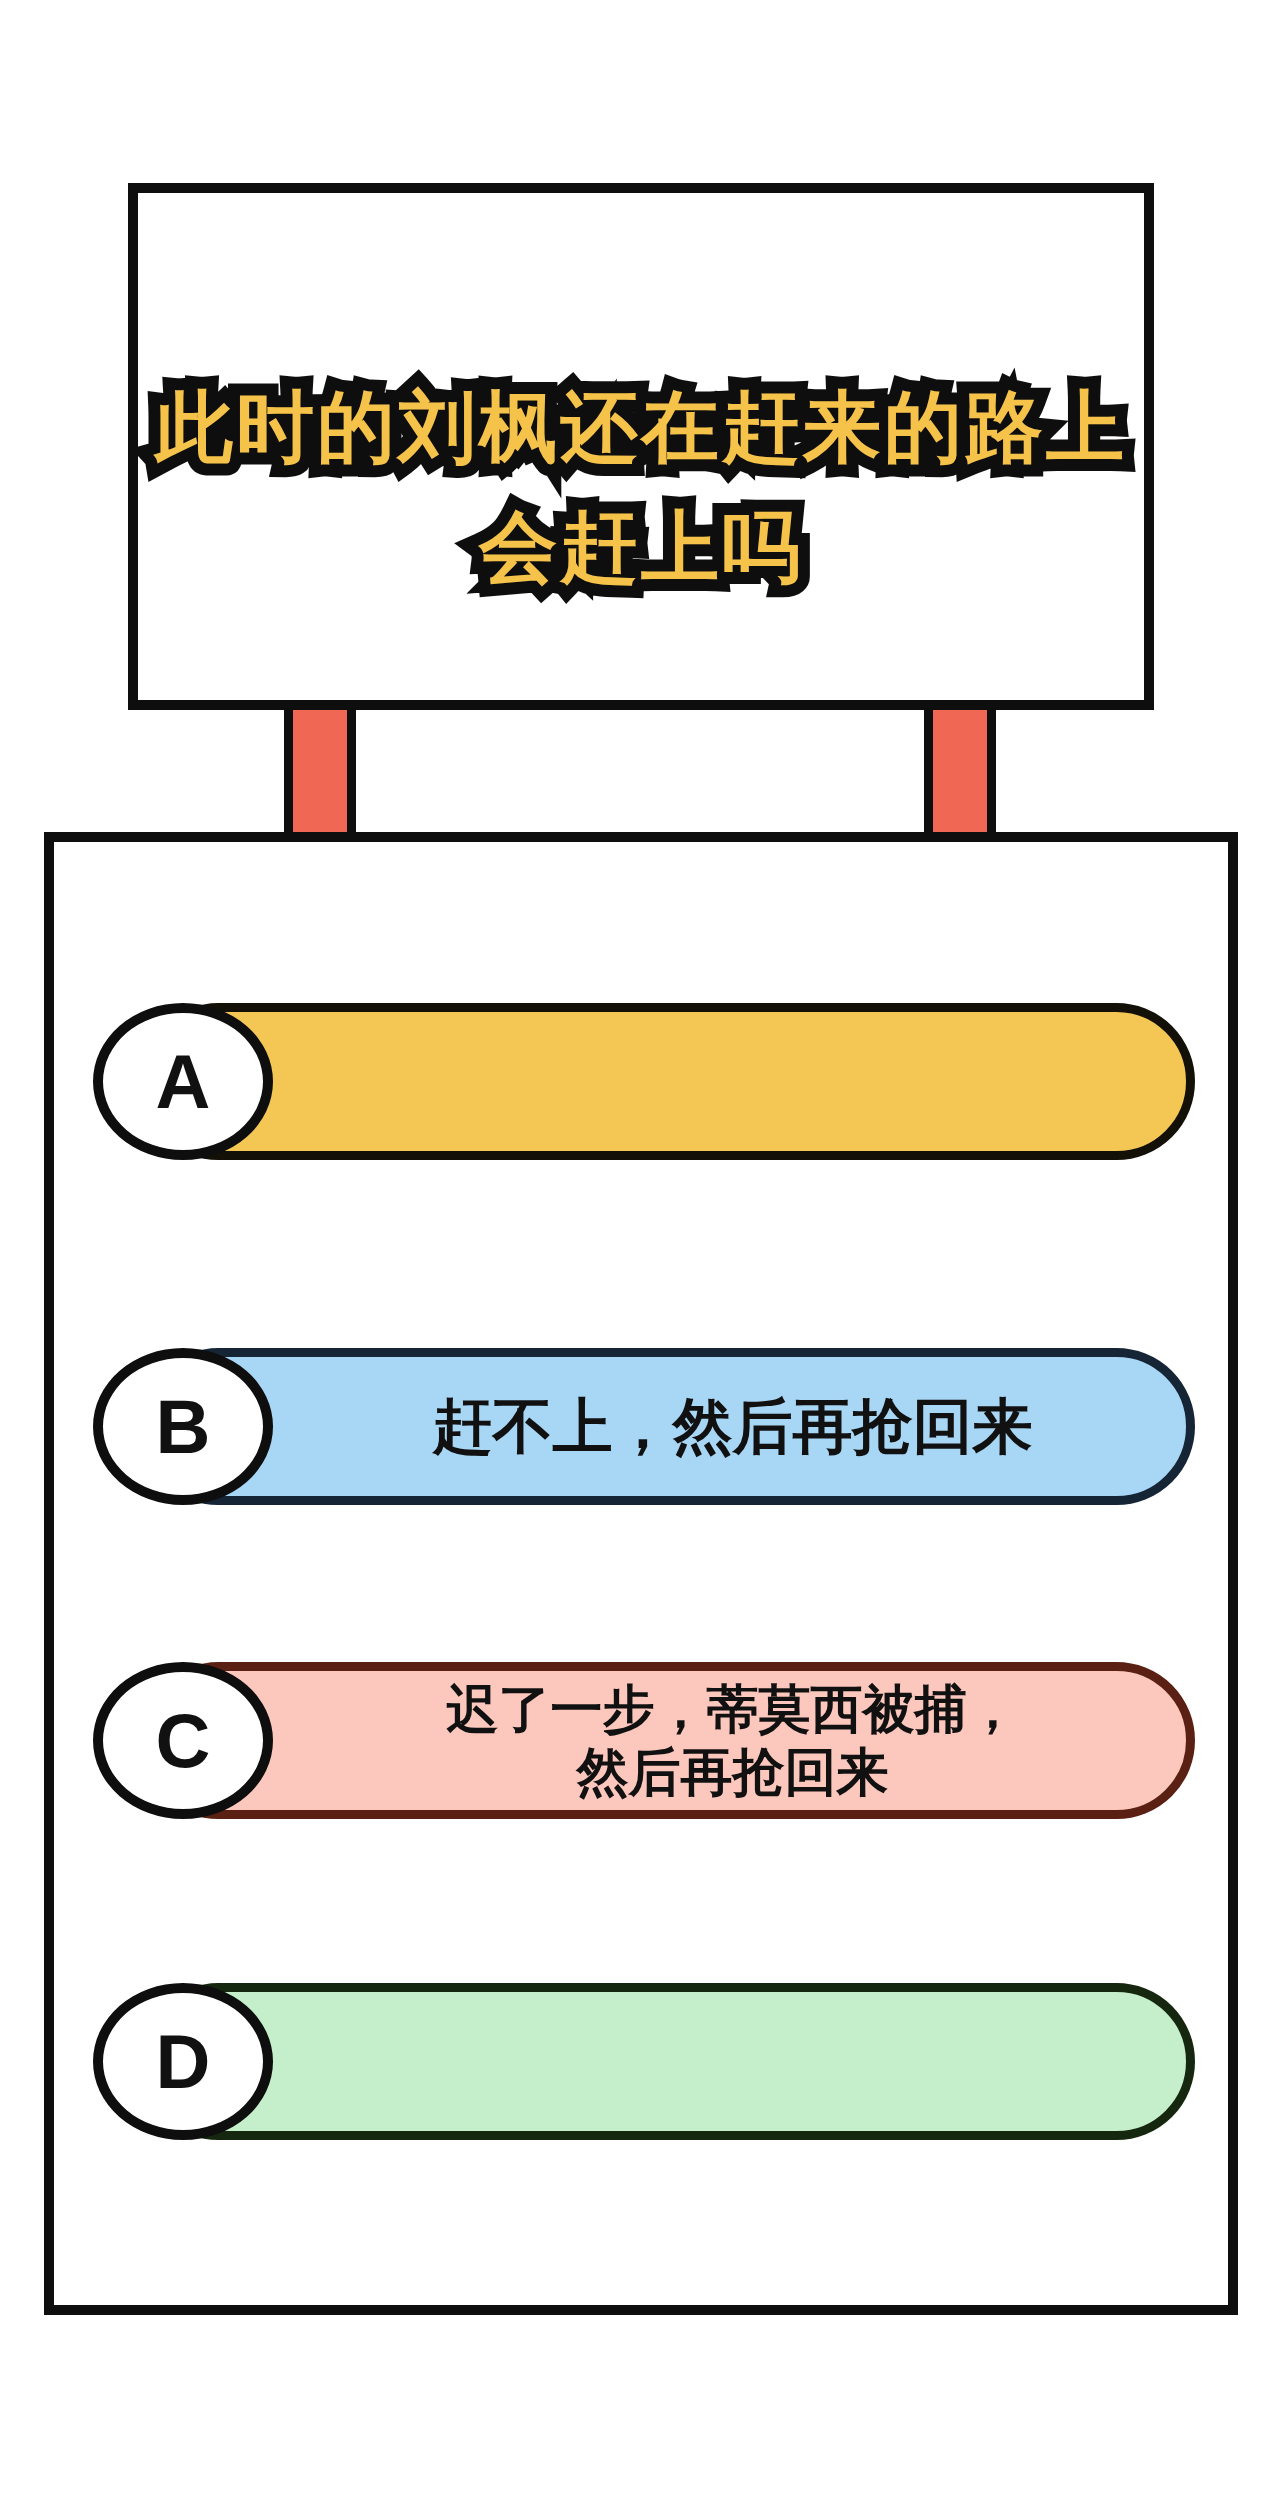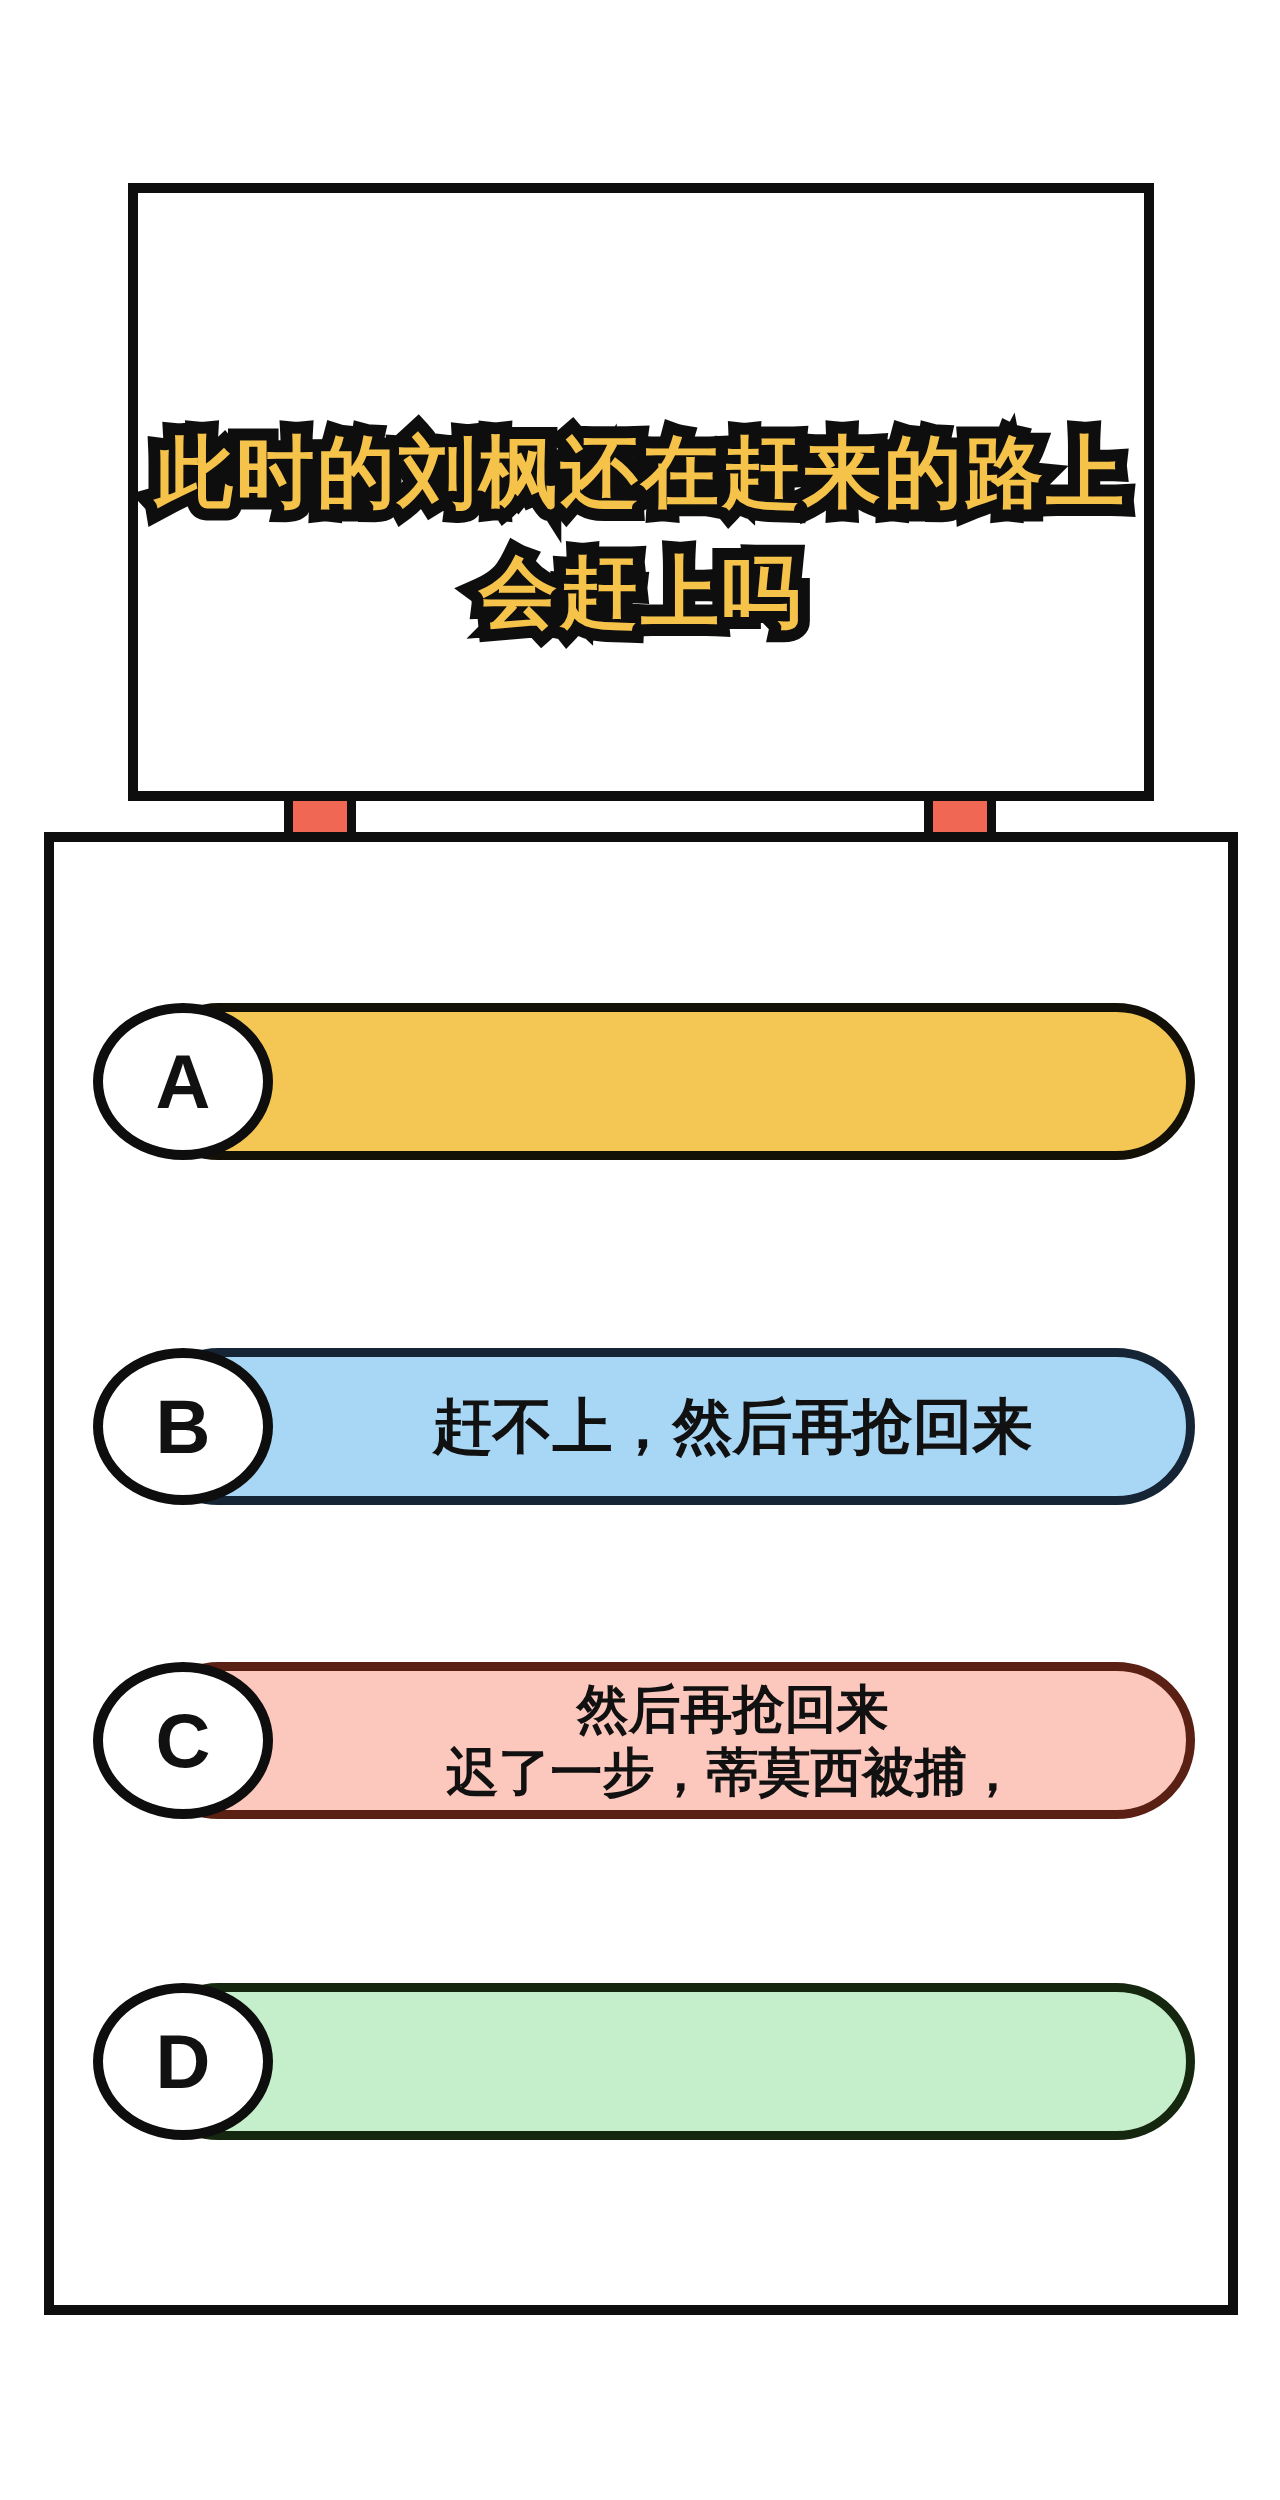--- a/index.html
+++ b/index.html
@@ -6,21 +6,21 @@
   .canvas{
     position:relative;
     width:1280px;height:2500px;
     background:#ffffff;
     font-family:"Liberation Sans","DejaVu Sans",sans-serif;
     overflow:hidden;
   }
   
   .sign{
     position:absolute;left:128px;top:183px;
-    width:1026px;height:618px;
+    width:1026px;height:527px;
     box-sizing:border-box;
     background:#ffffff;border:10px solid #0e0e0e;
     display:flex;flex-direction:column;align-items:center;justify-content:center;
     gap:42px;padding-top:80px;
     z-index:3;
   }
   .title-line{
     position:relative;
     font-size:78px;line-height:78px;font-weight:800;
     letter-spacing:3px;
@@ -119,22 +119,22 @@
         <div>赶不上，然后再抢回来</div>
         <div></div>
       </div>
     </div>
 
     <div class="pill pill-c" style="background: rgb(252, 199, 189); border-color: rgb(90, 32, 20);">
       <div class="badge">
         <span class="badge-letter">C</span>
       </div>
       <div class="pill-text">
+        <div>迟了一步，蒂莫西被捕，</div>
         <div>然后再抢回来</div>
-        <div>迟了一步，蒂莫西被捕，</div>
       </div>
     </div>
 
     <div class="pill pill-d" style="background: rgb(197, 238, 203); border-color: rgb(22, 39, 15);">
       <div class="badge">
         <span class="badge-letter">D</span>
       </div>
     </div>
 
   </div>

